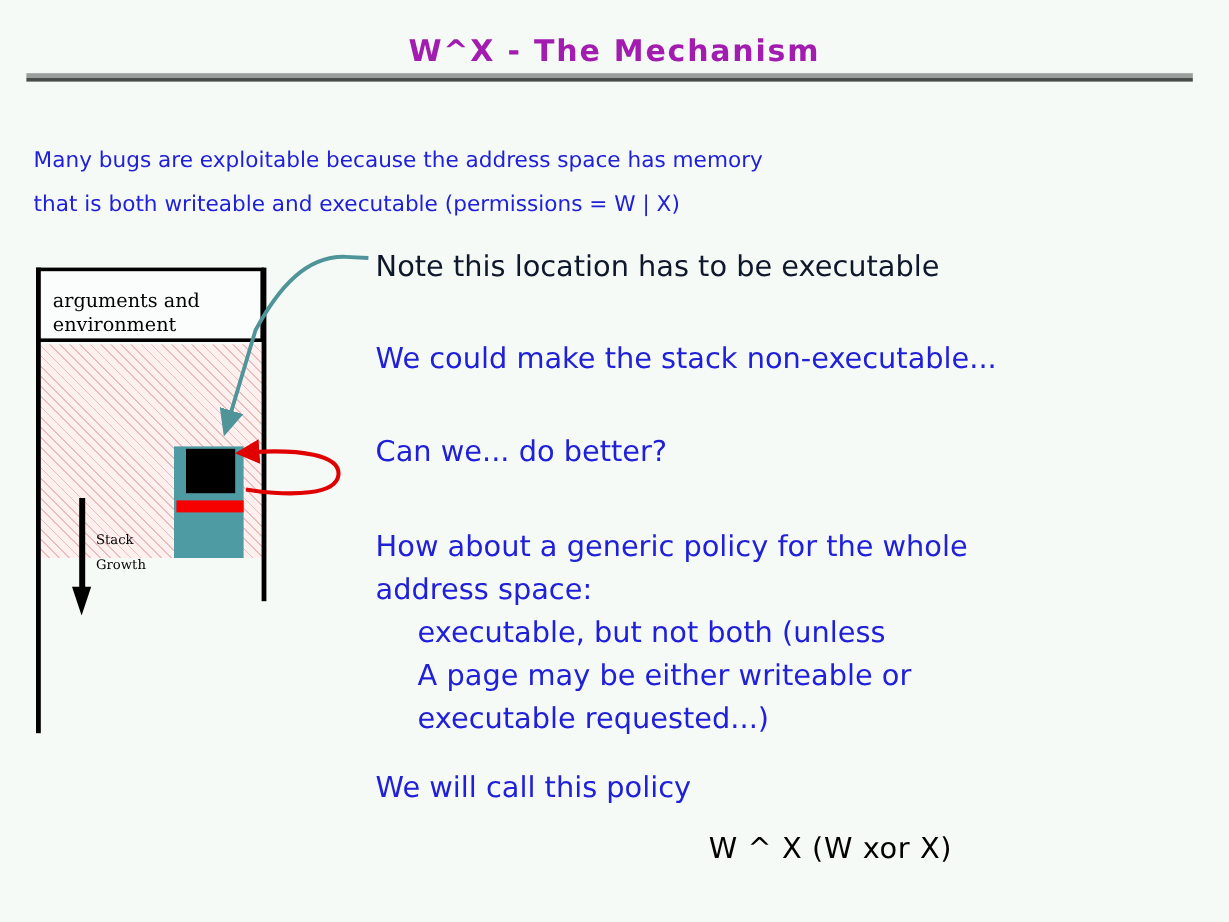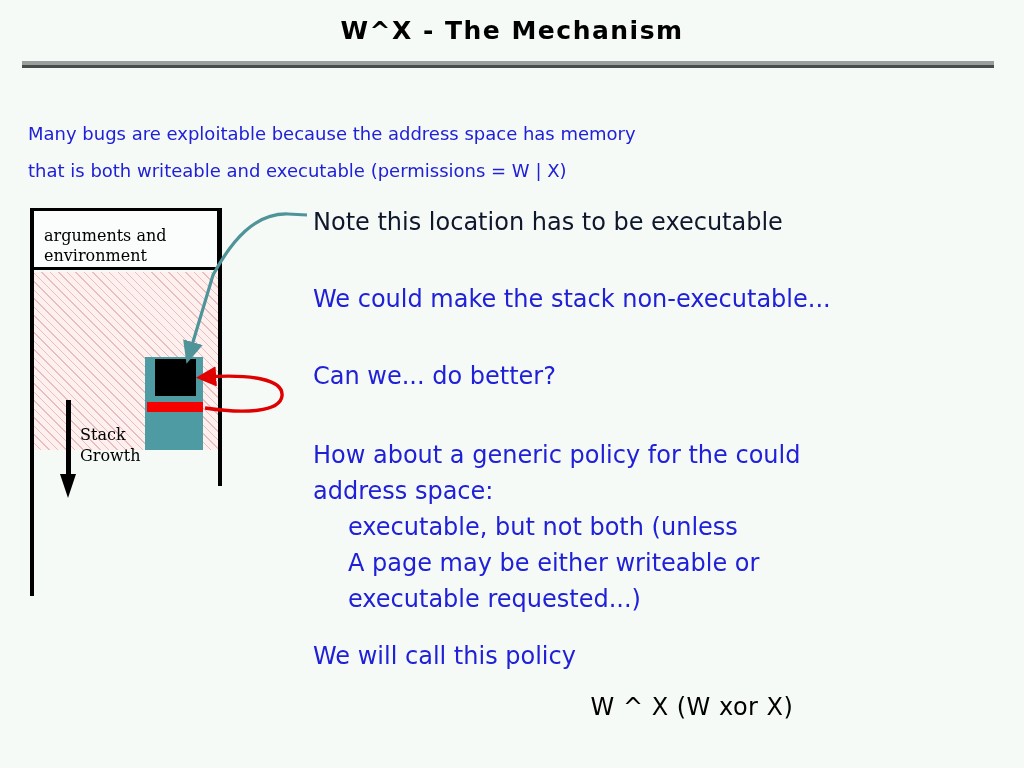--- a/index.html
+++ b/index.html
@@ -17,28 +17,28 @@
     position: relative;
     width: 1024px;
     height: 768px;
     background: #f5faf7;
   }
 
   
   #title {
     position: absolute;
     left: 0;
-    top: 16px;
+    top: 28px;
     width: 1024px;
     text-align: center;
     font-family: "DejaVu Sans", sans-serif;
     font-weight: bold;
     font-size: 25px;
     letter-spacing: 1.5px;
-    color: #000000;
+    color: #a21caf;
     white-space: nowrap;
   }
   #title-rule {
     position: absolute;
     left: 22px;
     top: 61px;
     width: 972px;
     height: 7px;
   }
   #title-rule .hr-top {
@@ -60,21 +60,21 @@
     font-size: 18px;
     line-height: 37px;
     font-family: "DejaVu Sans", sans-serif;
   }
   #lead .lead-line { display: block; white-space: nowrap; }
 
   
   #diagram {
     position: absolute;
     left: 0;
-    top: 0;
+    top: 15px;
     width: 330px;
     height: 620px;
     padding-left: 48px;
   }
   .dg-hatch {
     position: absolute;
     left: 32px;
     top: 272px;
     width: 190px;
     height: 178px;
@@ -172,21 +172,21 @@
     height: 0;
     border-left: 8px solid transparent;
     border-right: 8px solid transparent;
     border-top: 24px solid #000;
   }
   .dg-stacklabel {
     position: absolute;
     left: 80px;
     top: 424px;
     font-family: "DejaVu Serif", serif;
-    font-size: 16px;
+    font-size: 11px;
     line-height: 21px;
     color: #000;
   }
   .dg-stacklabel span { display: block; }
 
   #overlay-svg {
     position: absolute;
     left: 0;
     top: 0;
     width: 1024px;
@@ -291,21 +291,21 @@
   </svg>
 
   <div id="body-col">
     <div class="b-note">Note this location has to be executable</div>
     <div class="b-gap-1"></div>
     <div class="b-line">We could make the stack non-executable...</div>
     <div class="b-gap-2"></div>
     <div class="b-line">Can we... do better?</div>
     <div class="b-gap-3"></div>
     <div class="b-wrapblk">
-      <span>How about a generic policy for the could</span>
+      <span>How about a generic policy for the whole</span>
       <span>address space:</span>
     </div>
     <div class="b-indent">
       <div>executable, but not both (unless</div>
       <div>A page may be either writeable or</div>
       <div>executable requested...)</div>
     </div>
     <div class="b-line" style="margin-top:23px;">We will call this policy</div>
     <div class="b-black" style="margin-top:18px;">W ^ X  (W xor X)</div>
   </div>

